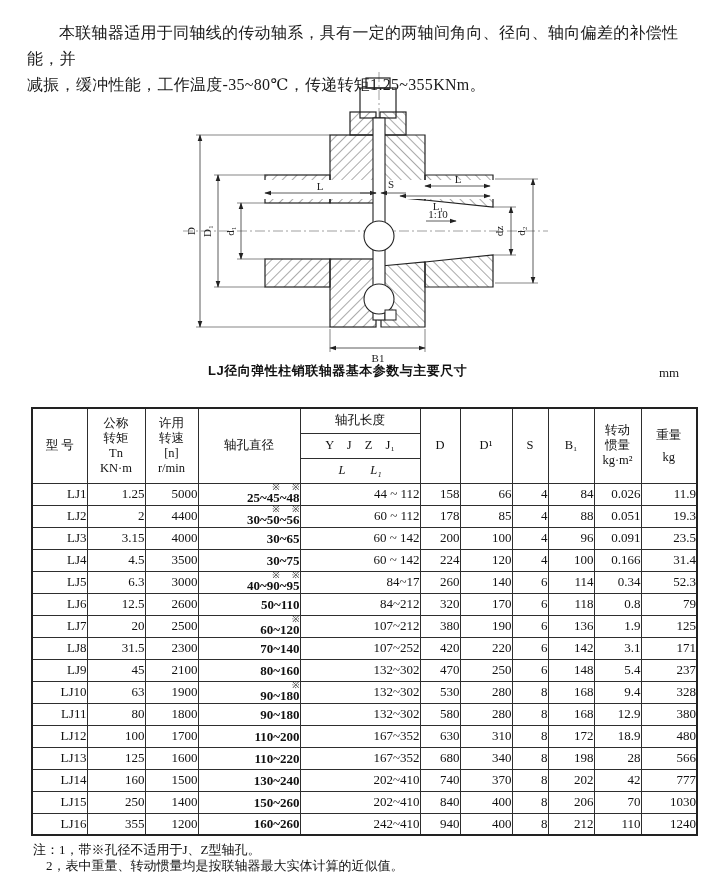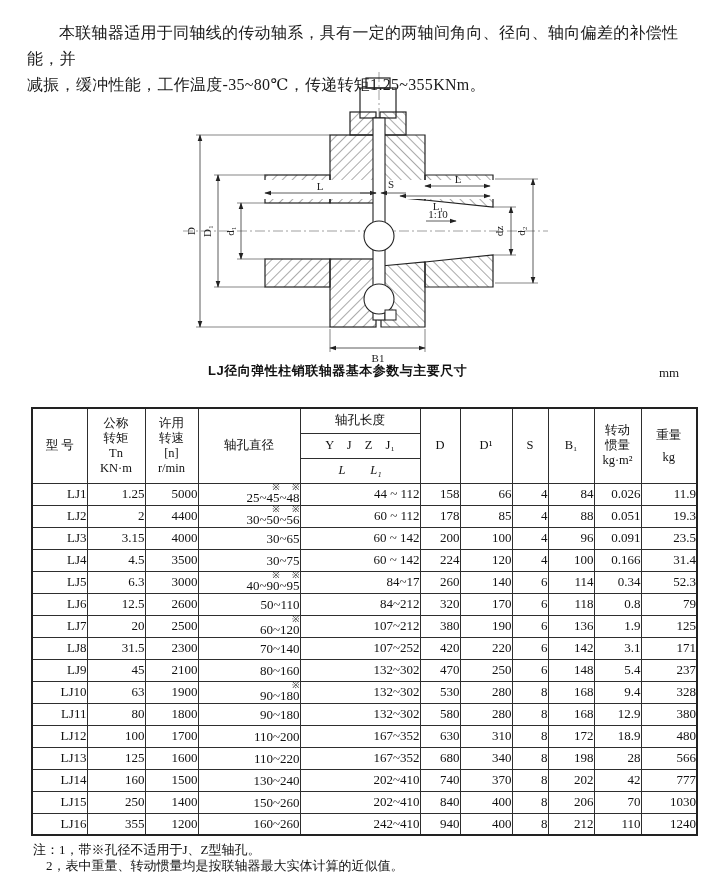--- a/index.html
+++ b/index.html
@@ -31,21 +31,21 @@
     vertical-align:middle;overflow:hidden;
   }
   table.spec{border:2px solid #222;}
   thead th{white-space:pre-line;font-size:12.5px;line-height:15px;}
   thead tr{height:25px;}
   tbody tr{height:22px;text-align:right;}
   th.types{word-spacing:10px;}
   th.lrow{word-spacing:22px;font-style:italic;}
   th.wt{line-height:22px;margin-top:18px;}
   td .marks{font-size:9px;line-height:6px;height:7px;word-spacing:10px;padding-left:14px;color:#222;}
-  td .dval{line-height:13px;}
+  td .dval{line-height:13px;font-weight:bold;}
   .notes{position:absolute;top:842px;left:33px;font-size:13px;line-height:15.5px;color:#111;}
   .notes .n2{padding-left:13px;}
   svg text{font-family:"Liberation Serif","DejaVu Serif",serif;font-size:11px;fill:#222;}
   .outl{fill:none;stroke:#222;stroke-width:1.2;}
 </style>
 </head>
 <body>
 
 <p class="intro">本联轴器适用于同轴线的传动轴系，具有一定的两轴间角向、径向、轴向偏差的补偿性能，并
 减振，缓冲性能，工作温度-35~80℃，传递转矩1.25~355KNm。</p>

